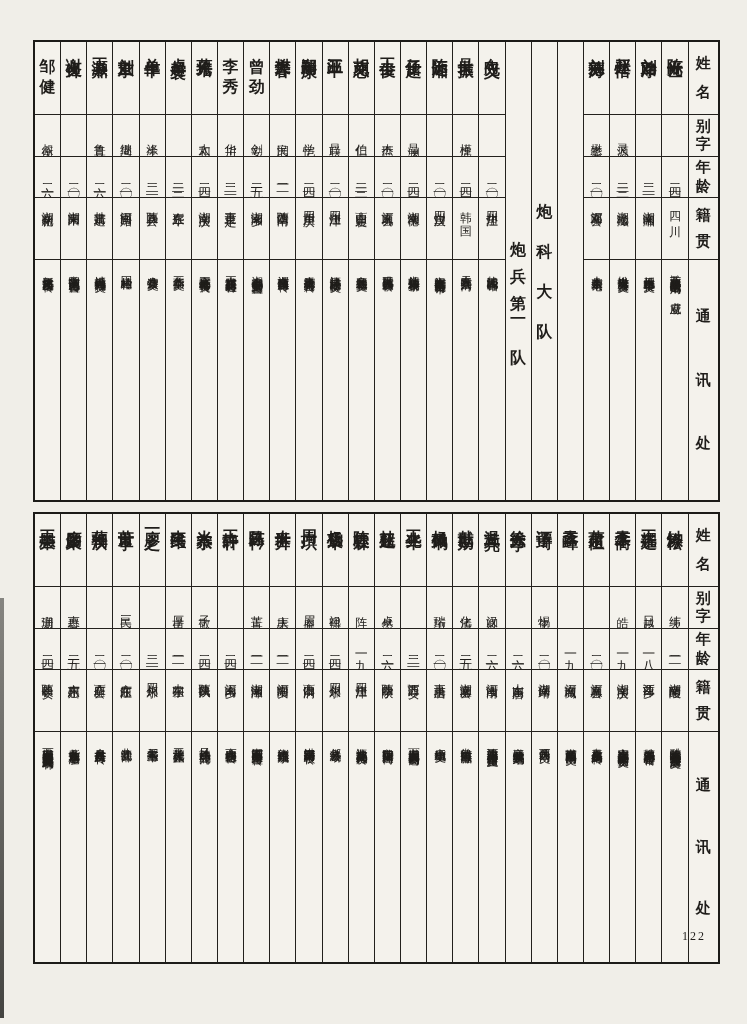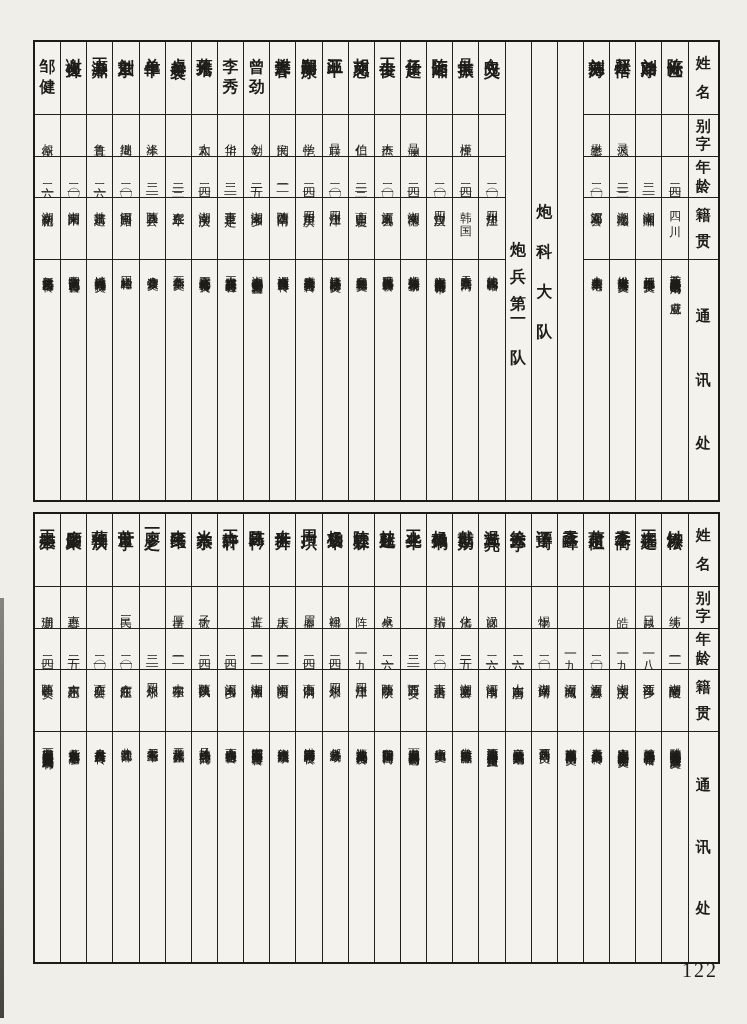--- a/index.html
+++ b/index.html
@@ -34,21 +34,21 @@
     padding-top:7px;height:calc(100% - 12px);}
   
   .h-cell{flex-direction:column;align-items:center;justify-content:space-evenly;
     font-weight:bold;font-size:15px;}
   .h-cell span{display:block;line-height:1;}
   
   .section-col{justify-content:flex-start;align-items:center;}
   .st{font-weight:bold;font-size:16px;}
   .st-unit{padding-top:148px;letter-spacing:40px;}
   .st-squad{padding-top:186px;letter-spacing:27px;}
-  .page-number{position:absolute;left:682px;top:959px;font-size:20px;
+  .page-number{position:absolute;left:682px;top:929px;font-size:12px;
     letter-spacing:2px;font-family:"Liberation Serif",serif;}
 </style>
 </head>
 <body>
 
 <div class="scan-noise"></div>
 
 <div id="top-table" class="roster">
     <div class="col">
       <div class="cell c-name">

